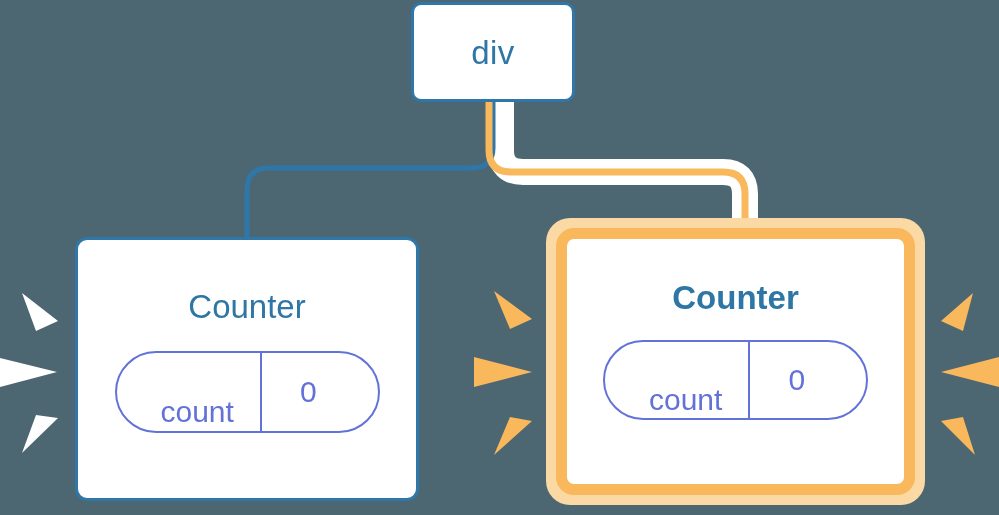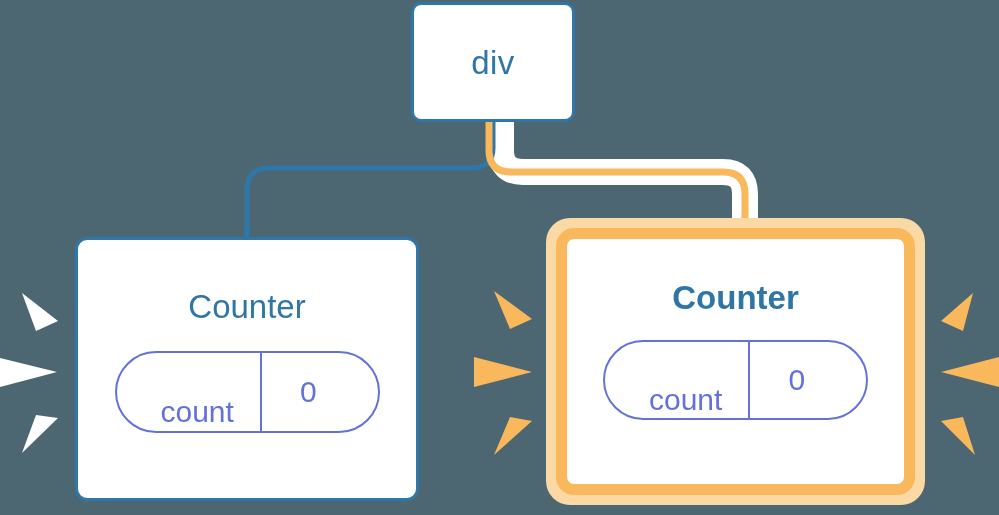--- a/index.html
+++ b/index.html
@@ -34,21 +34,21 @@
     display: flex;
     flex-direction: column;
     align-items: center;
   }
 
   
   #div-node {
     left: 411px;
     top: 2px;
     width: 164px;
-    height: 120px;
+    height: 100px;
     border: 3px solid #2e77a8;
     border-radius: 10px;
     justify-content: center;
   }
   #div-node .node-title {
     font-size: 33px;
     color: #2e76a5;
     letter-spacing: 0.5px;
     line-height: 1;
   }

